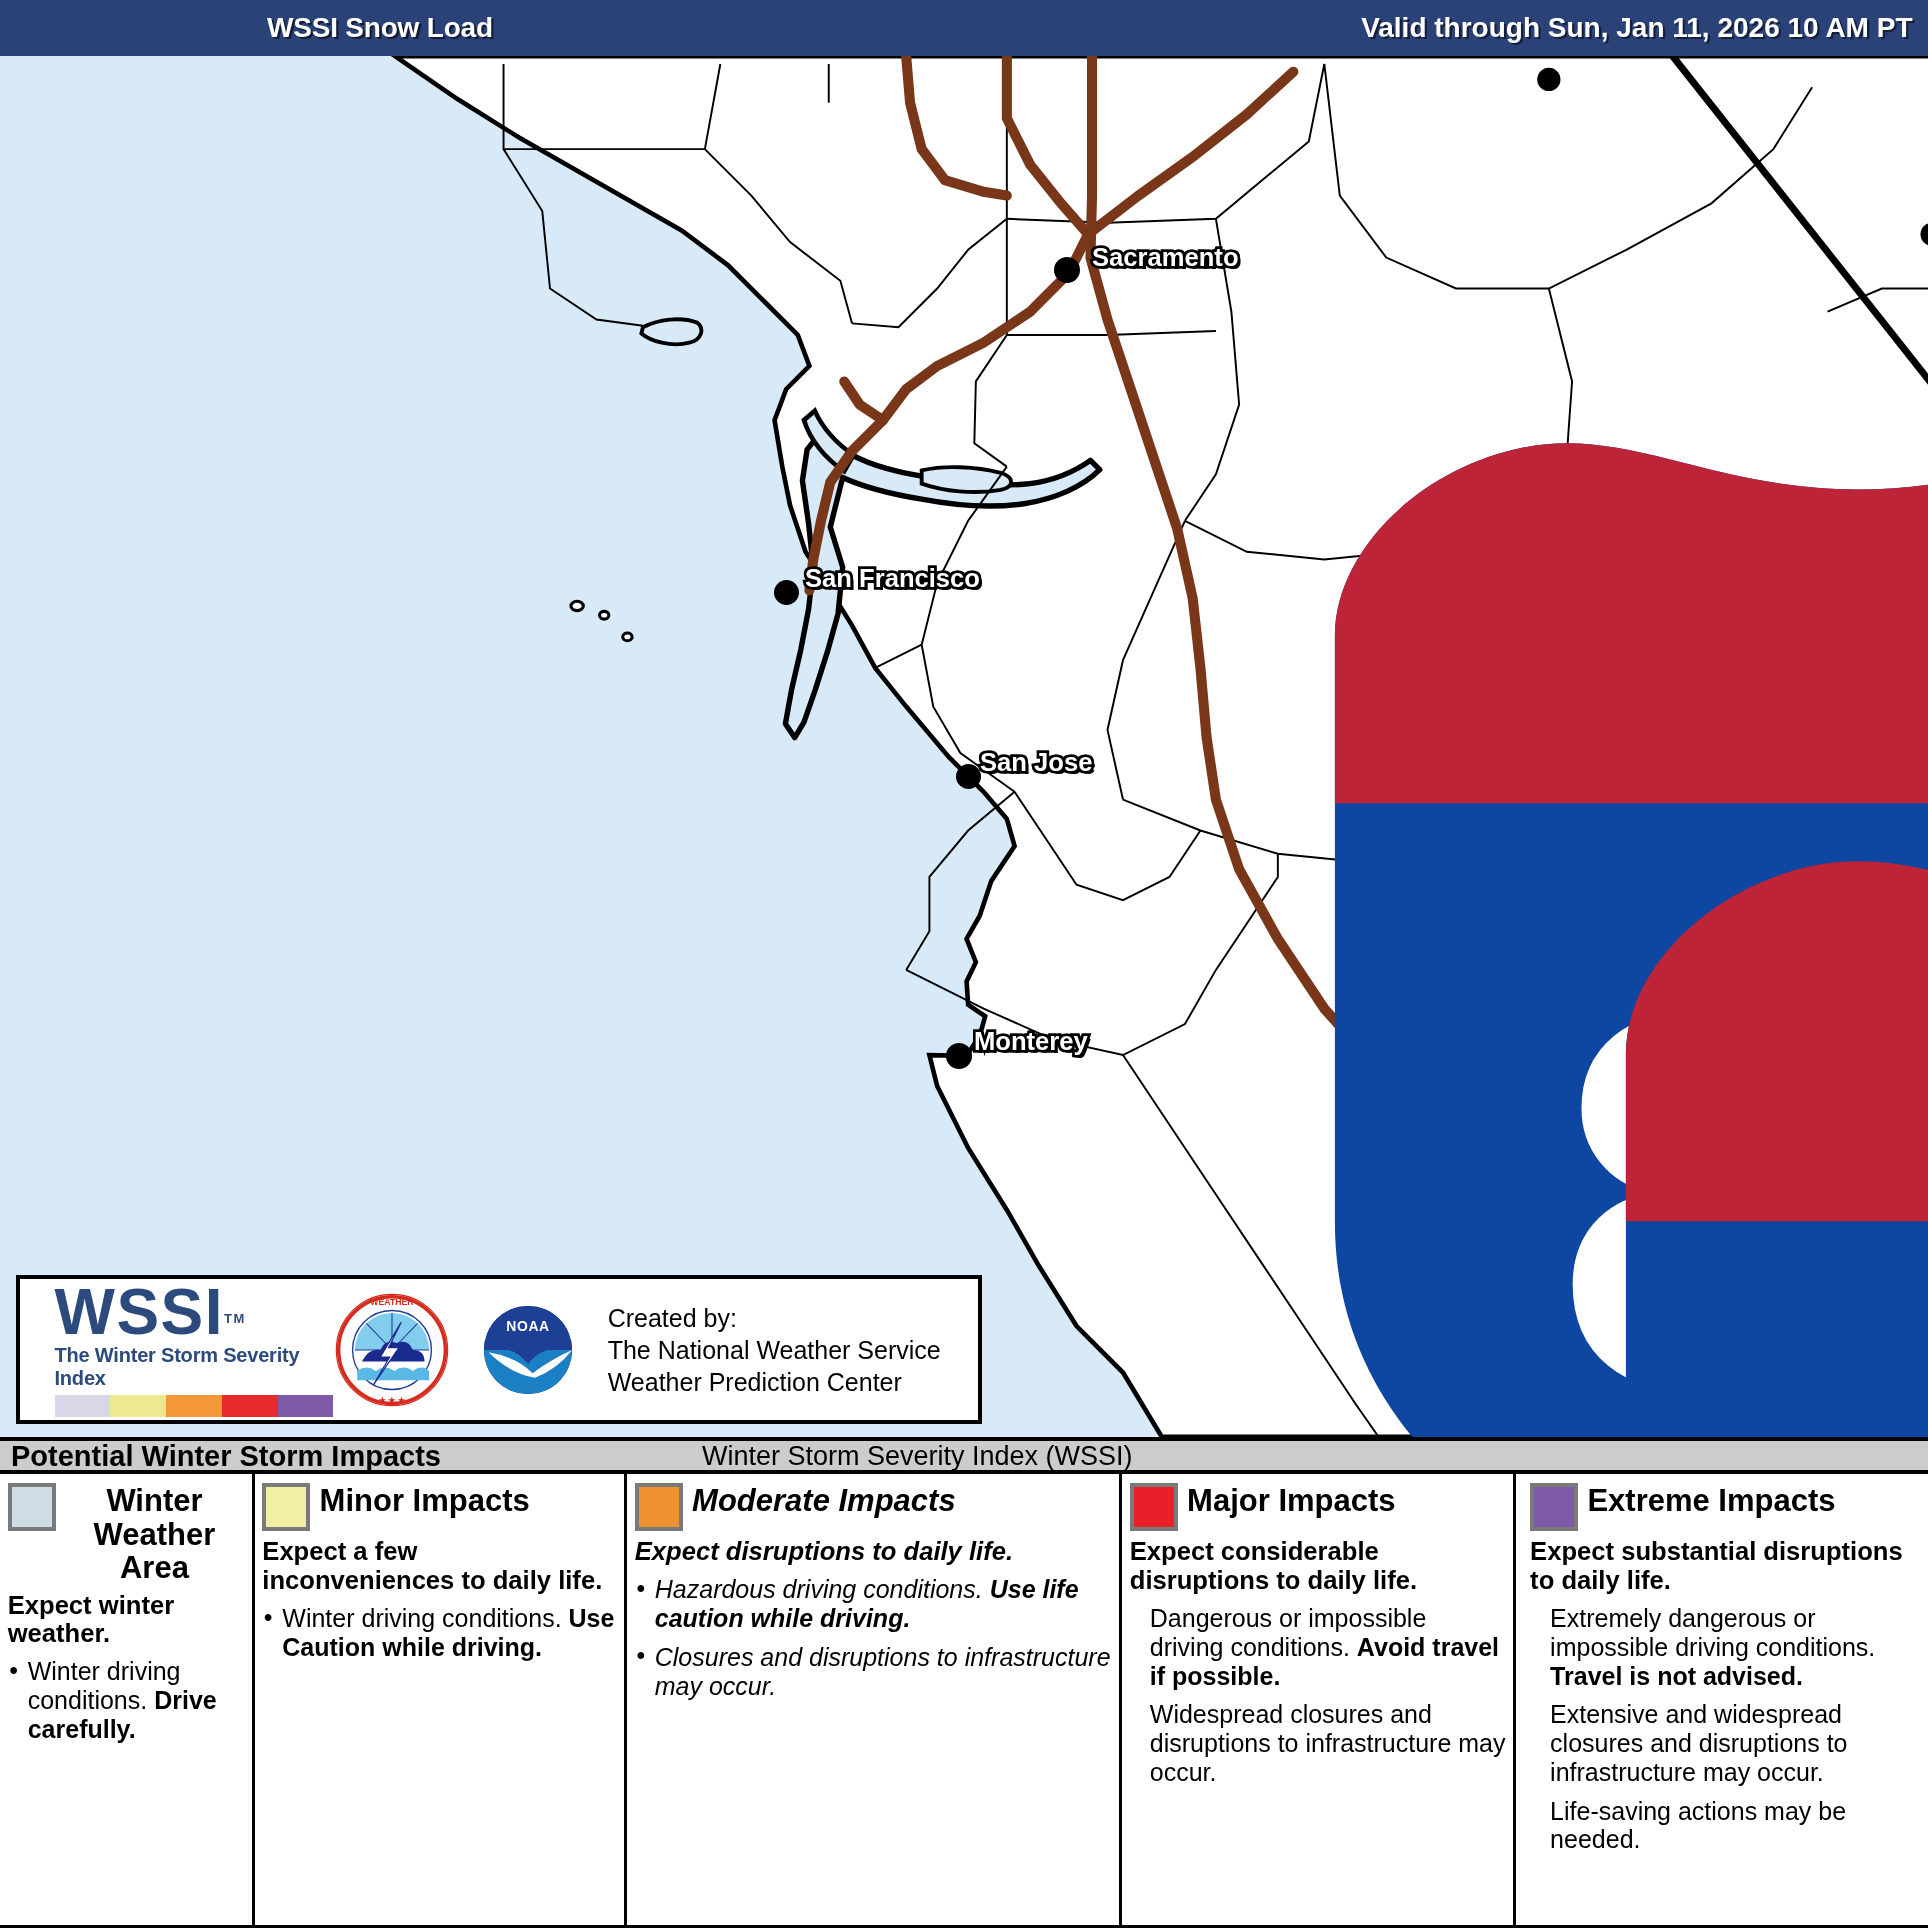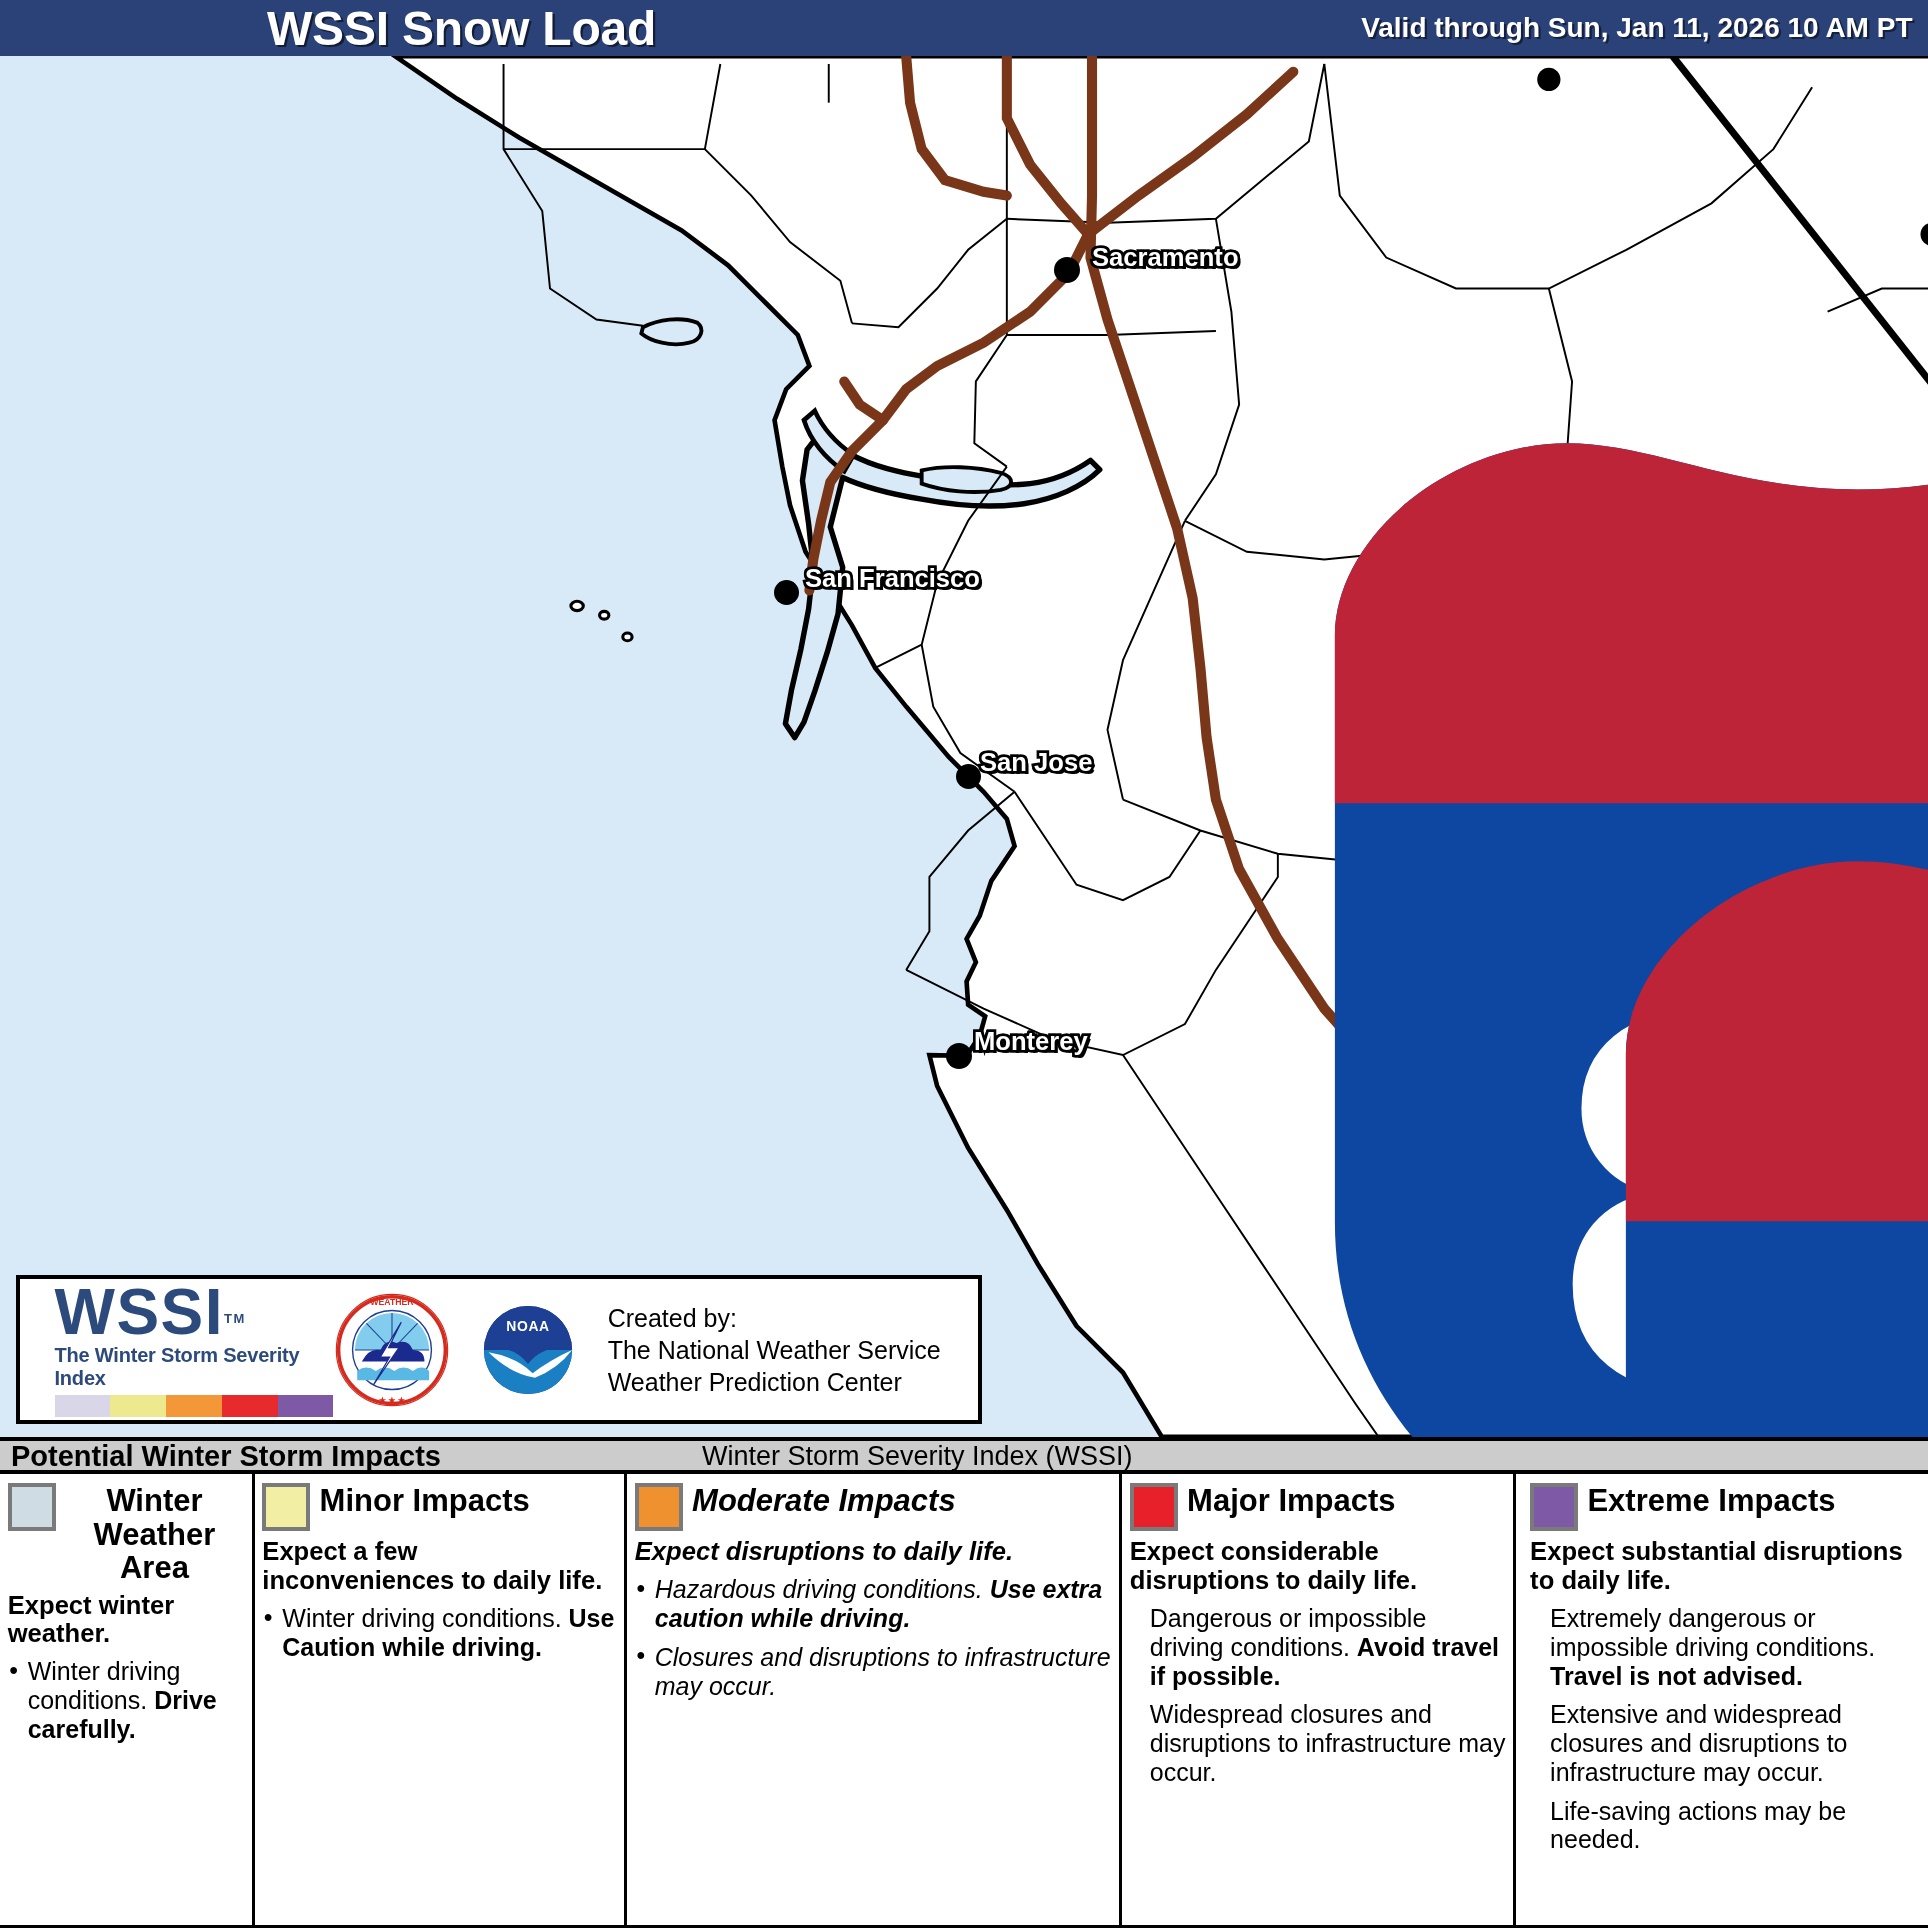--- a/index.html
+++ b/index.html
@@ -15,21 +15,21 @@
   #header {
     position: absolute; left: 0; top: 0;
     width: 1928px; height: 56px;
     background: #2b4279;
     display: flex; align-items: center;
   }
   #header-title {
     position: absolute; left: 267px; top: 50%;
     transform: translateY(-50%);
     color: #ffffff;
-    font-size: 48px; font-weight: bold;
+    font-size: 28px; font-weight: bold;
     letter-spacing: -0.2px;
     text-shadow: 2.3px 2.3px 0 rgba(0,0,0,0.55);
     white-space: nowrap;
   }
   #header-valid {
     position: absolute; right: 15.5px; top: 50%;
     transform: translateY(-50%);
     color: #ffffff;
     font-size: 28px; font-weight: bold;
     text-shadow: 2.3px 2.3px 0 rgba(0,0,0,0.5);
@@ -384,21 +384,21 @@
           <div class="leg-bullet dot"><span>Winter driving conditions. </span><b>Use Caution while driving.</b></div>
         </div>
       </div>
       <div class="leg-col">
         <div class="leg-head">
           <div class="swatch" style="background: rgb(240, 145, 47); border-color: rgb(122, 122, 122);"></div>
           <div class="leg-title">Moderate Impacts</div>
         </div>
         <div class="leg-summary">Expect disruptions to daily life.</div>
         <div class="leg-bullets">
-          <div class="leg-bullet dot"><span>Hazardous driving conditions. </span><b>Use extra caution while driving.</b></div>
+          <div class="leg-bullet dot"><span>Hazardous driving conditions. </span><b>Use life caution while driving.</b></div>
           <div class="leg-bullet dot"><span>Closures and disruptions to infrastructure may occur.</span></div>
         </div>
       </div>
       <div class="leg-col">
         <div class="leg-head">
           <div class="swatch" style="background: rgb(232, 32, 42); border-color: rgb(122, 122, 122);"></div>
           <div class="leg-title">Major Impacts</div>
         </div>
         <div class="leg-summary">Expect considerable disruptions to daily life.</div>
         <div class="leg-bullets">

